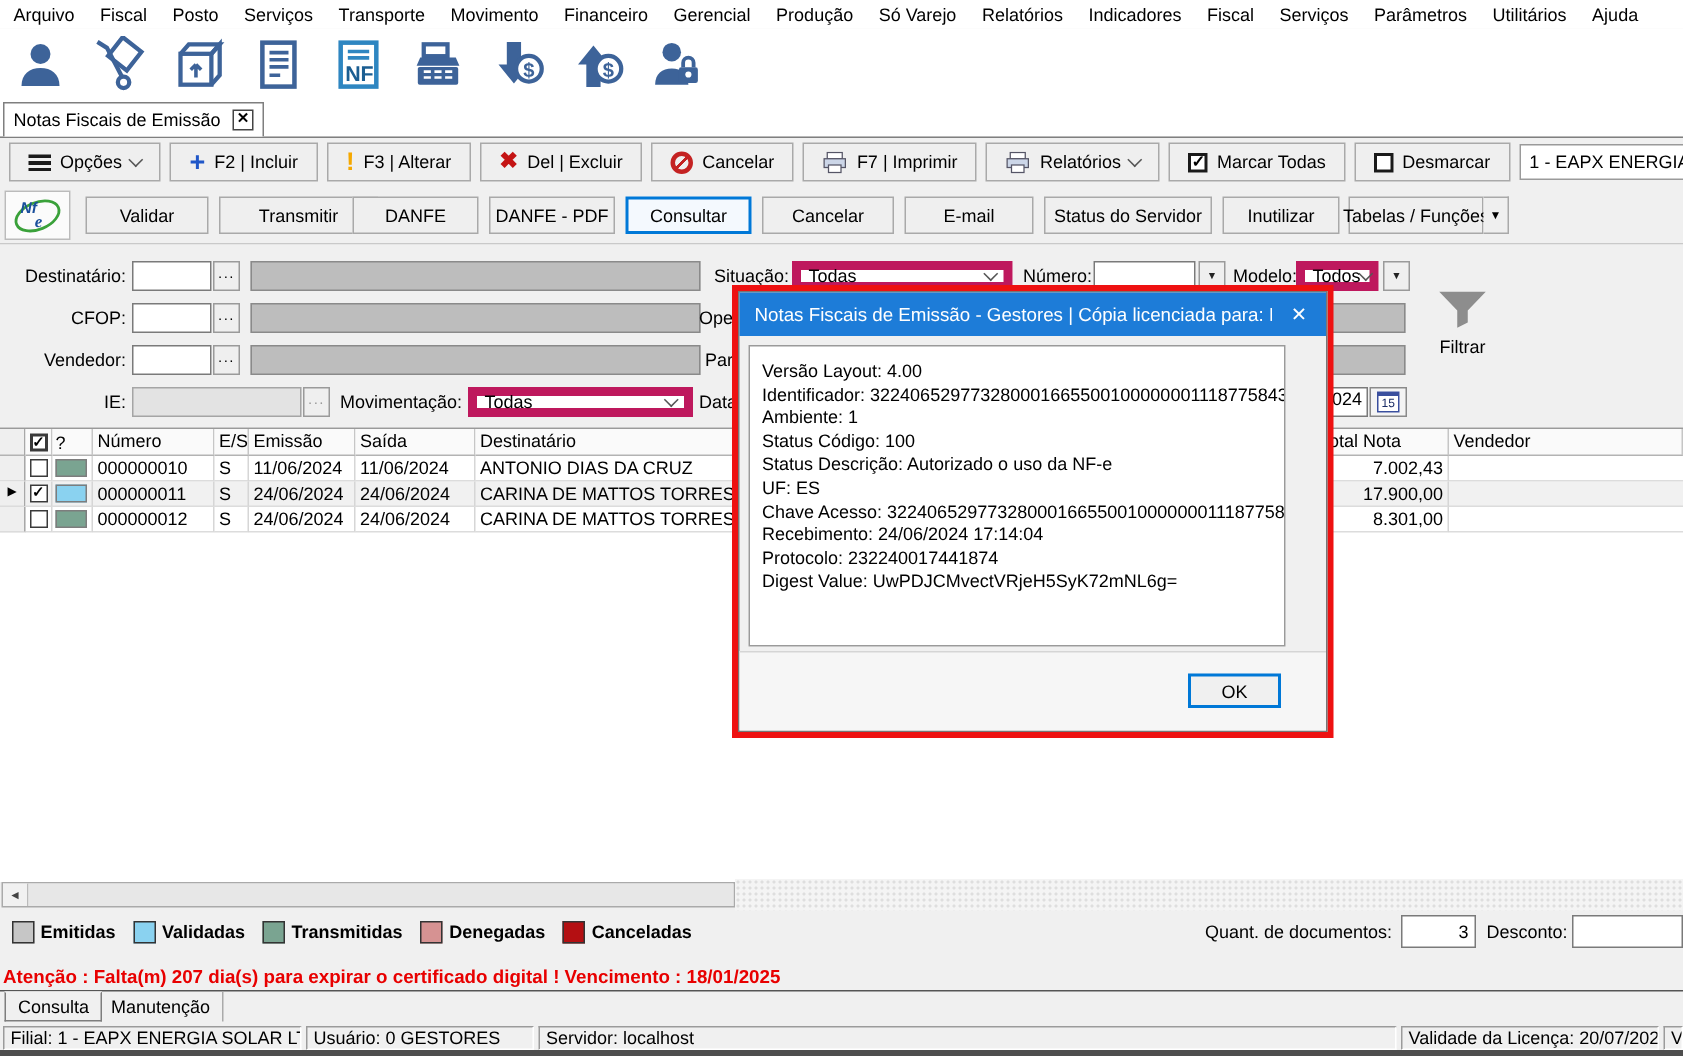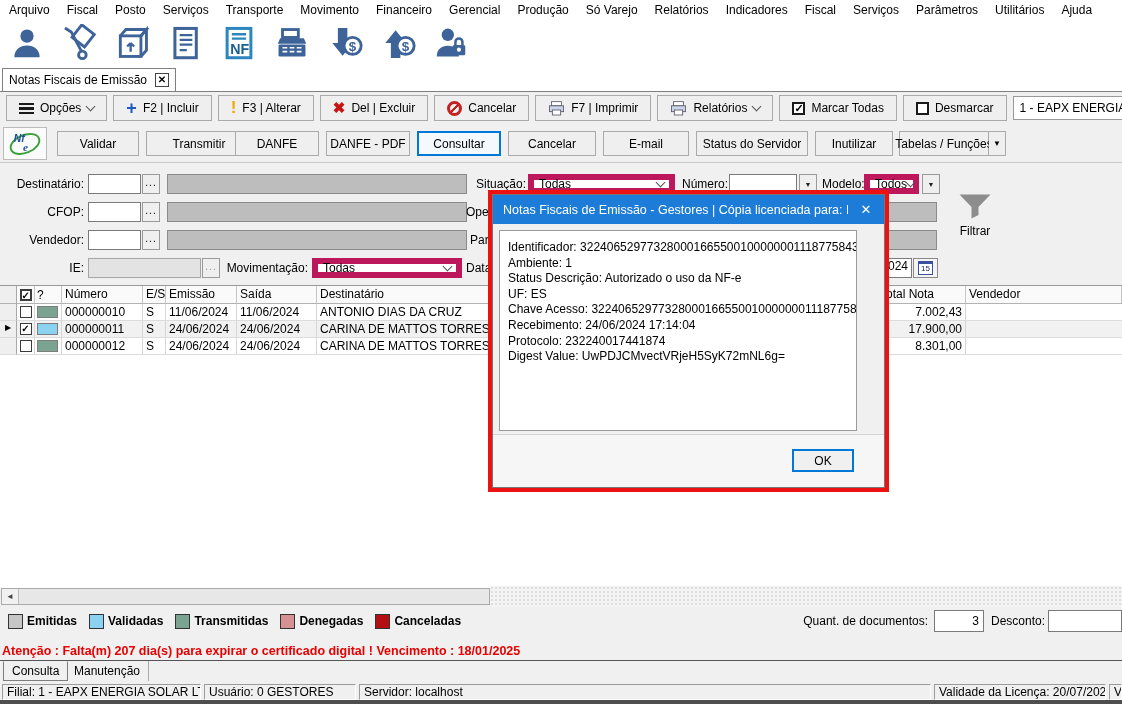--- a/index.html
+++ b/index.html
@@ -504,22 +504,24 @@
   </div>
   <div class="bstrip"></div>
 
   <div class="modal-frame" style="background-color: rgb(238, 17, 17);">
     <div class="modal">
       <div class="mtitle" style="background-color: rgb(29, 124, 216);">
         <span class="mtitle-text">Notas Fiscais de Emissão - Gestores | Cópia licenciada para: EAP...</span>
         <span class="mclose">✕</span>
       </div>
       <div class="mbox">
+        <div>Versão Layout: 4.00</div>
         <div>Identificador: 32240652977328000166550010000000111877584376</div>
         <div>Ambiente: 1</div>
+        <div>Status Código: 100</div>
         <div>Status Descrição: Autorizado o uso da NF-e</div>
         <div>UF: ES</div>
         <div>Chave Acesso: 32240652977328000166550010000000111877584376</div>
         <div>Recebimento: 24/06/2024 17:14:04</div>
         <div>Protocolo: 232240017441874</div>
         <div>Digest Value: UwPDJCMvectVRjeH5SyK72mNL6g=</div>
       </div>
       <div class="mfooter">
         <span class="okbtn">OK</span>
       </div>

